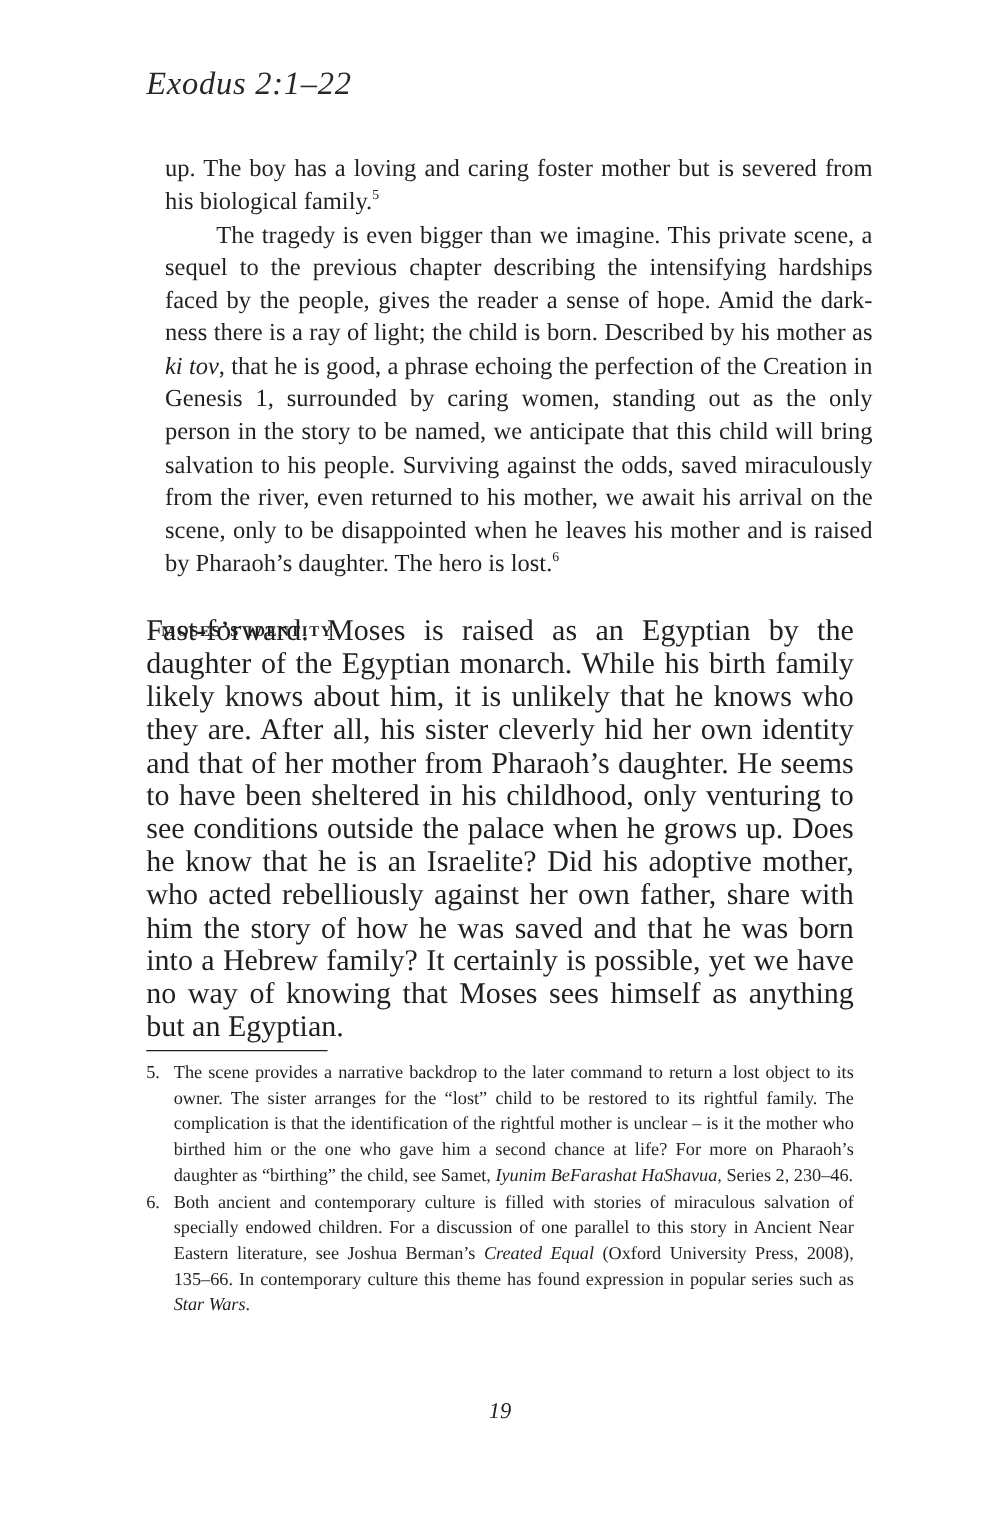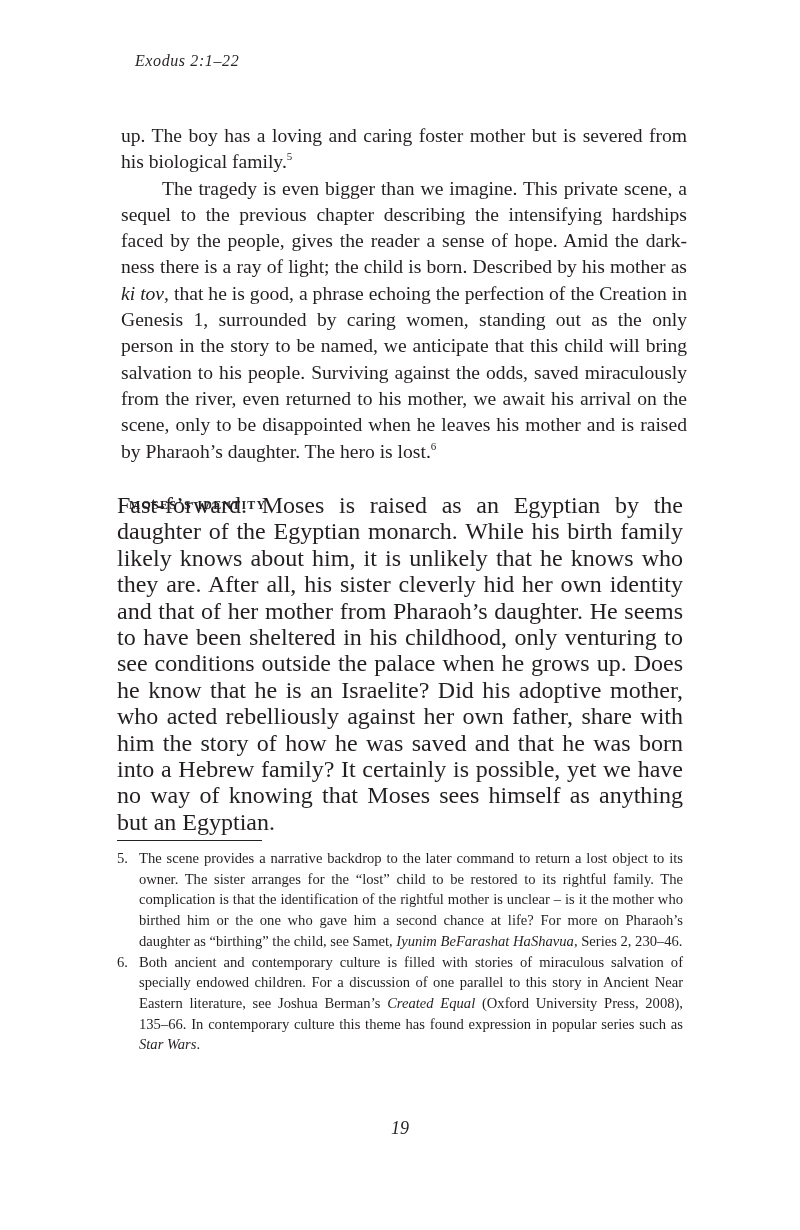--- a/index.html
+++ b/index.html
@@ -17,31 +17,31 @@
     }
     .page {
       position: absolute;
       left: 117px;
       top: 0;
       width: 566px;
     }
     .running-head {
       position: absolute;
       top: 52px;
-      left: 18px;
+      left: 0;
       font-style: italic;
-      font-size: 16px;
+      font-size: 26px;
       letter-spacing: 0.6px;
       color: #2b2728;
       white-space: nowrap;
     }
     .body-text {
       position: absolute;
       top: 123px;
-      left: 4px;
+      left: 15px;
       width: 566px;
       font-size: 19.6px;
       line-height: 26.3px;
       text-align: justify;
       hyphens: manual;
     }
     .body-text p {
       margin: 0;
     }
     .body-text p.indent {

